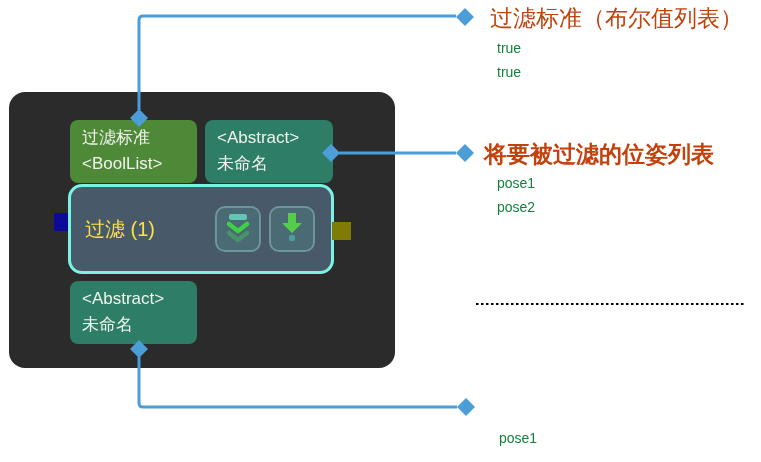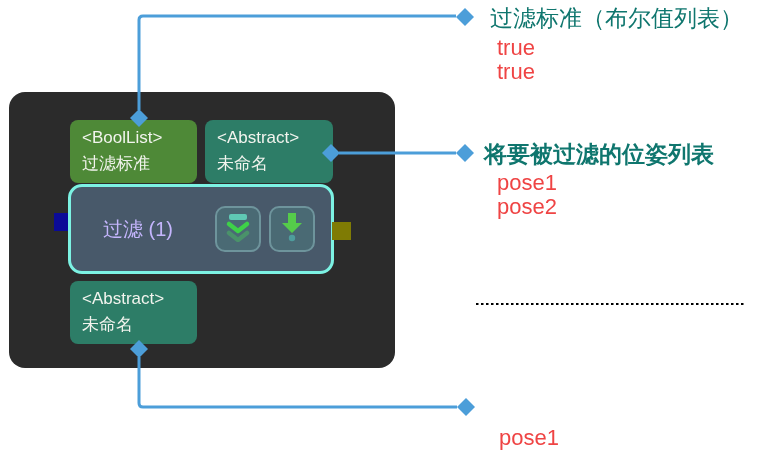--- a/index.html
+++ b/index.html
@@ -40,23 +40,23 @@
     position: absolute;
     left: 68px; top: 184px;
     width: 266px; height: 90px;
     background: #48596a;
     border: 3px solid #7cf2e3;
     border-radius: 14px;
     display: flex;
     align-items: center;
   }
   .node-title {
-    margin-left: 32px;
+    margin-left: 14px;
     font-size: 20px;
-    color: #c4b5fd;
+    color: #fde047;
     white-space: nowrap;
   }
   .node-buttons {
     position: absolute;
     right: 16px; top: 50%;
     transform: translateY(-50%);
     display: flex; gap: 8px;
   }
   .node-btn {
     width: 46px; height: 46px;
@@ -78,47 +78,47 @@
     width: 761px; height: 462px;
     pointer-events: none;
     z-index: 5;
   }
 
   
   .ann-title {
     position: absolute;
     font-size: 23px;
     line-height: 30px;
-    color: #0f766e;
+    color: #c2410c;
     white-space: nowrap;
   }
   .ann-items {
     position: absolute;
-    font-size: 22px;
+    font-size: 14px;
     line-height: 24px;
-    color: #ef4444;
+    color: #15803d;
     white-space: nowrap;
   }
   .t1 { left: 490px; top: 3px;   }
   .i1 { left: 497px; top: 36px;  }
   .t2 { left: 484px; top: 139px; font-weight: bold; }
   .i2 { left: 497px; top: 171px; }
   .t3 { left: 487px; top: 393px; }
   .i3 { left: 499px; top: 426px; }
 </style>
 </head>
 <body>
 
 <div class="stage">
 
   <div class="panel"></div>
 
   <div class="port port-bool">
+    <div>过滤标准</div>
     <div>&lt;BoolList&gt;</div>
-    <div>过滤标准</div>
   </div>
 
   <div class="port port-in2">
     <div>&lt;Abstract&gt;</div>
     <div>未命名</div>
   </div>
 
   <div class="node">
     <div class="node-title">过滤 (1)</div>
     <div class="node-buttons">

